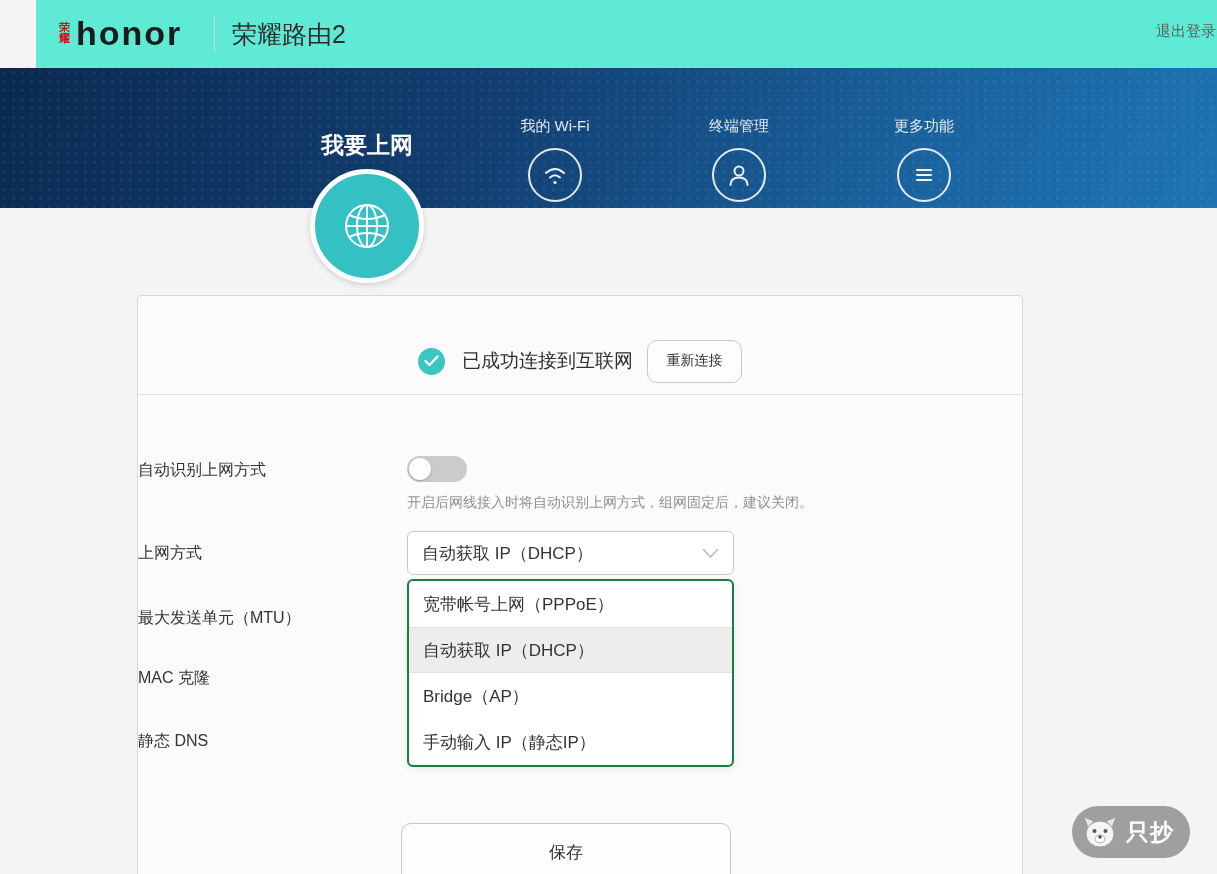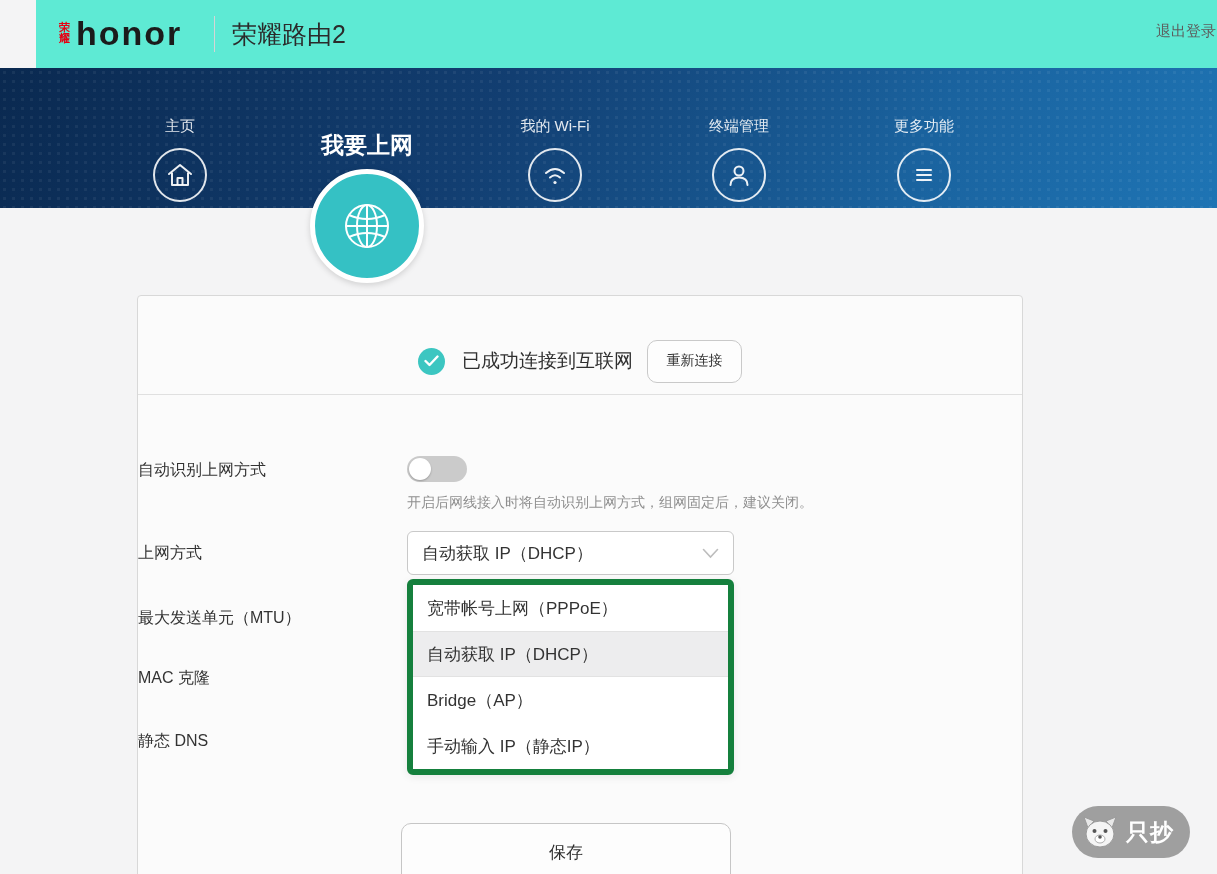--- a/index.html
+++ b/index.html
@@ -75,21 +75,21 @@
     position:absolute; left:269px; top:235px; width:327px; height:44px;
     background:#fff; border:1px solid #c9c9c9; border-radius:6px;
     display:flex; align-items:center; cursor:pointer;
   }
   .select-value { font-size:17px; color:#333; margin-left:14px; flex:1; }
   .select-chevron { margin-right:14px; display:flex; align-items:center; }
 
   
   .dropdown {
     position:absolute; left:269px; top:283px; width:327px; background:#fff;
-    border:6px solid #15803d; border-radius:6px; overflow:hidden; z-index:4;
+    border:2px solid #15803d; border-radius:6px; overflow:hidden; z-index:4;
     box-shadow:0 2px 8px rgba(0,0,0,0.08);
   }
   .dropdown-item { height:46px; display:flex; align-items:center; padding-left:14px;
     font-size:17px; color:#333; cursor:pointer; }
   .dropdown-item.selected { background:#ededee; border-top:1px solid #e2e2e2; border-bottom:1px solid #e2e2e2; }
 
   
   .save-btn {
     position:absolute; left:263px; top:527px; width:330px; height:72px;
     background:#fdfdfd; border:1px solid #c6c6c6; border-radius:10px;
@@ -113,30 +113,20 @@
     <span class="logo-mark">荣耀</span>
     <span class="logo-text">honor</span>
   </div>
   <div class="header-sep"></div>
   <div class="product-name">荣耀路由2</div>
   <div class="logout">退出登录</div>
 </div>
 
 <div class="nav">
 
-  <div class="nav-item" style="left:138px; top:49px; width:84px;">
-    <span class="nav-label">主页</span>
-    <div class="nav-circle">
-      <svg width="30" height="30" viewBox="0 0 30 30" fill="none" stroke="rgba(255,255,255,0.92)" stroke-width="2">
-        <path d="M4 14 L15 5 L26 14" stroke-linecap="round" stroke-linejoin="round"></path>
-        <path d="M7 12.5 V25 H23 V12.5" stroke-linejoin="round"></path>
-        <path d="M12.5 25 V18 H17.5 V25" stroke-linejoin="round"></path>
-      </svg>
-    </div>
-  </div>
 
   <div class="nav-item-active" style="left:300px; top:22px; width:134px;">
     <span class="nav-label-active">我要上网</span>
     <div class="nav-circle-active">
       <svg width="54" height="54" viewBox="0 0 54 54" fill="none" stroke="#ffffff" stroke-width="2">
         <circle cx="27" cy="27" r="21"></circle>
         <ellipse cx="27" cy="27" rx="10" ry="21"></ellipse>
         <line x1="27" y1="6" x2="27" y2="48"></line>
         <line x1="6" y1="27" x2="48" y2="27"></line>
         <path d="M9 16 Q27 24 45 16"></path>

